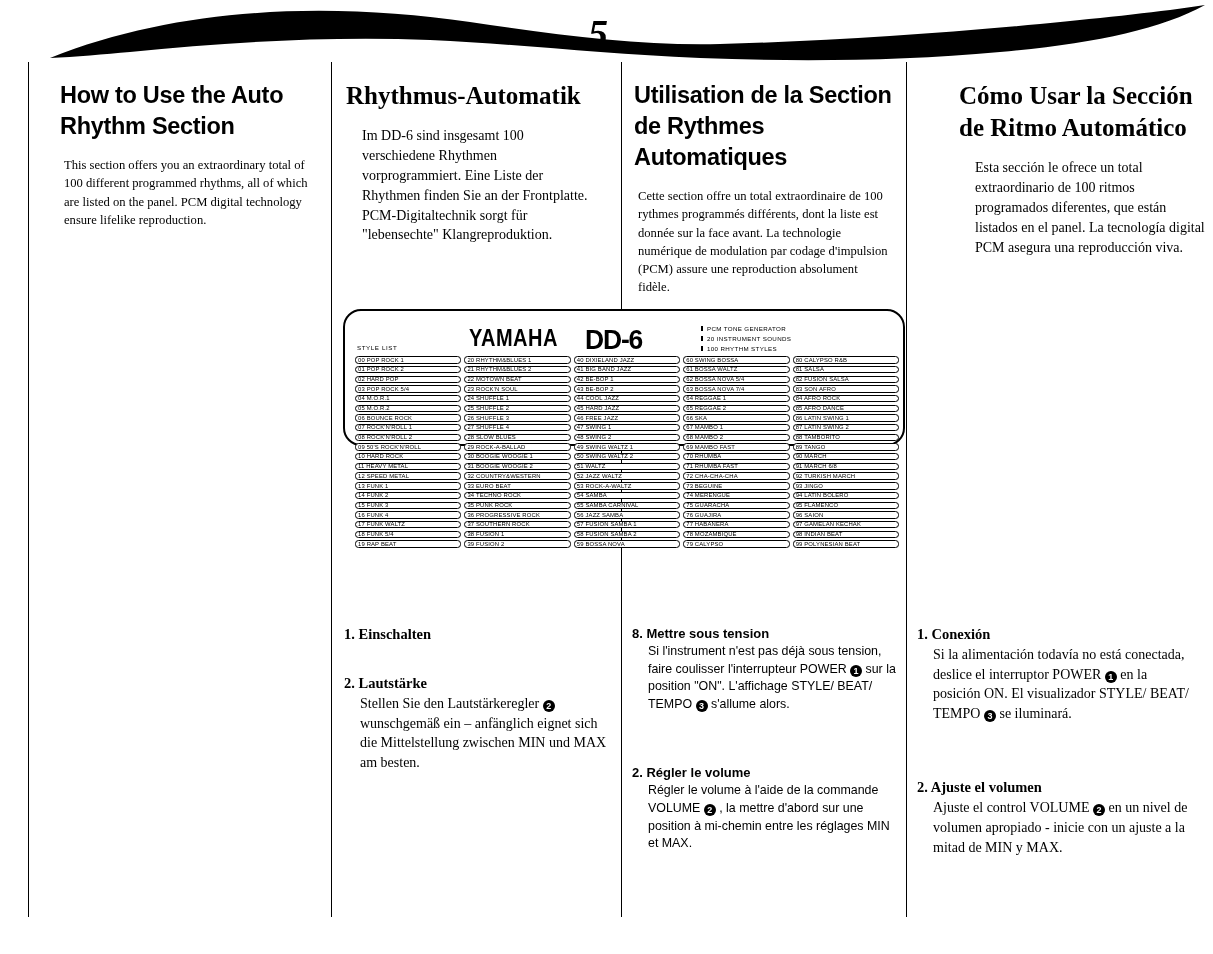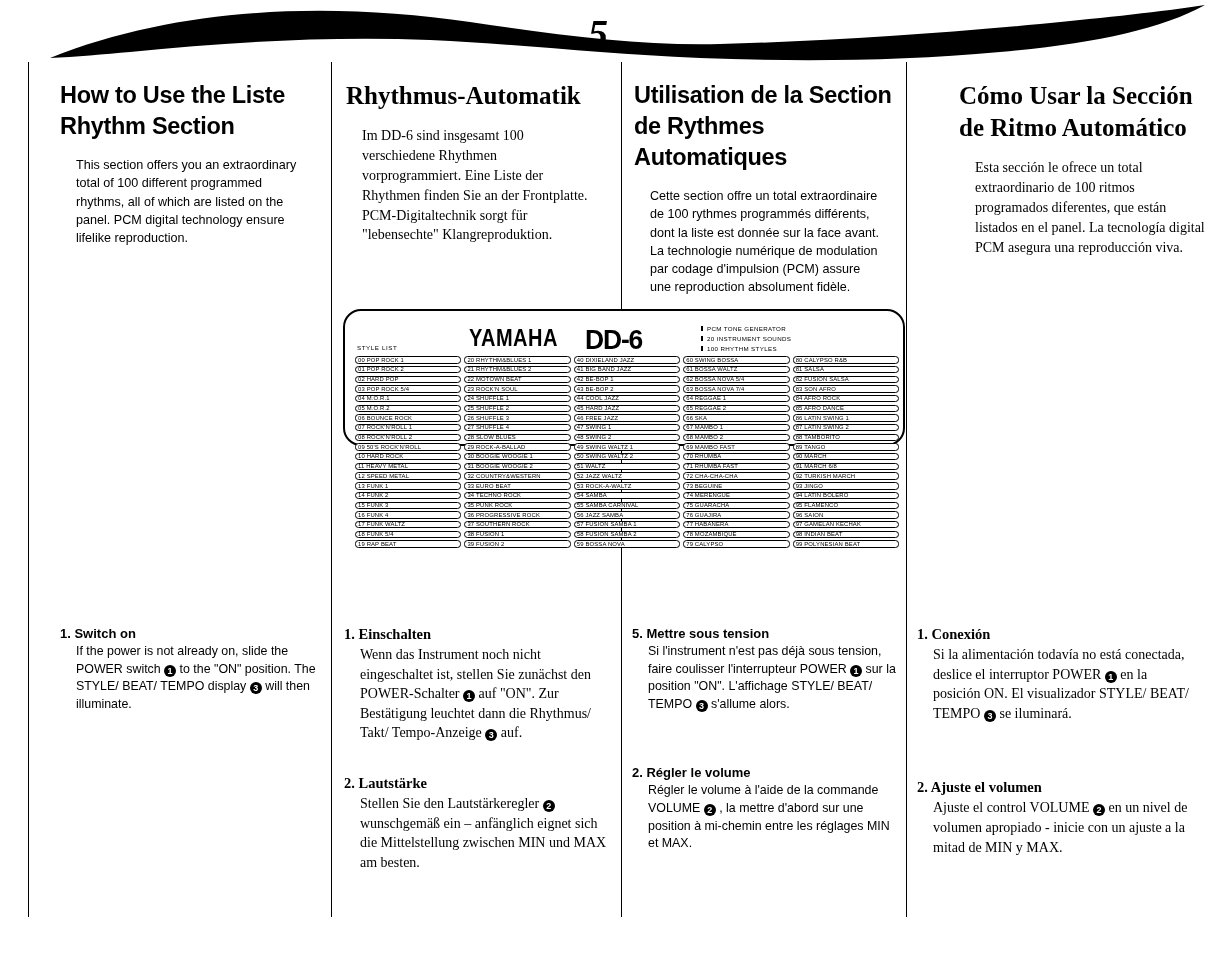--- a/index.html
+++ b/index.html
@@ -76,24 +76,24 @@
     letter-spacing: -0.3px;
   }
   .heading-serif {
     font-family: "Liberation Serif", serif;
     font-weight: bold;
     font-size: 25px;
     line-height: 1.28;
     margin: 0 0 14px 0;
   }
   .body-sans {
-    font-family: Liberation Sans, sans-serif;
+    font-family: Liberation Serif, serif;
     font-size: 12.6px;
     line-height: 1.45;
-    margin: 16px;
+    margin: 4px;
   }
   .body-serif {
     font-family: "Liberation Serif", serif;
     font-size: 14px;
     line-height: 1.42;
     margin: 16px;
   }
   #top-col-1 .body-serif { margin-top: 6px; }
   #top-col-3 .body-serif { margin-top: 2px; }
   #top-col-0 .body-sans  { margin-top: 3px; }
@@ -285,21 +285,21 @@
 </div>
 
 <div id="page-body">
 
   <div class="vrule" id="vrule-left"></div>
   <div class="vrule" id="vrule-c1"></div>
   <div class="vrule" id="vrule-c2"></div>
   <div class="vrule" id="vrule-c3"></div>
 
   <div class="top-col" id="top-col-0">
-    <h1 class="heading-sans">How to Use the Liste Rhythm Section</h1>
+    <h1 class="heading-sans">How to Use the Auto Rhythm Section</h1>
     <p class="body-sans">This section offers you an extraordinary total of 100 different programmed rhythms, all of which are listed on the panel. PCM digital technology ensure lifelike reproduction.</p>
   </div>
 
   <div class="top-col" id="top-col-1">
     <h1 class="heading-serif">Rhythmus-Automatik</h1>
     <p class="body-serif">Im DD-6 sind insgesamt 100 verschiedene Rhythmen vorprogrammiert. Eine Liste der Rhythmen finden Sie an der Frontplatte. PCM-Digitaltechnik sorgt für "lebensechte" Klangreproduktion.</p>
   </div>
 
   <div class="top-col" id="top-col-2">
     <h1 class="heading-sans">Utilisation de la Section de Rythmes Automatiques</h1>
@@ -732,38 +732,33 @@
             <div class="style-entry">
               <div class="slot"></div>
               <div class="lbl">99 POLYNESIAN BEAT</div>
             </div>
           </div>
         </div>
     </div>
   </div>
 
   <div class="bot-col" id="bot-col-0">
-      <div class="step">
-        <div class="step-title-sans">1. Switch on</div>
-        <p class="step-body-sans">If the power is not already on, slide the POWER switch <span class="cnum">1</span> to the "ON" position. The STYLE/ BEAT/ TEMPO display <span class="cnum">3</span> will then illuminate.</p>
-      </div>
     </div>
   <div class="bot-col" id="bot-col-1">
       <div class="step">
         <div class="step-title-serif">1. Einschalten</div>
-        <p class="step-body-serif">Wenn das Instrument noch nicht eingeschaltet ist, stellen Sie zunächst den POWER-Schalter <span class="cnum">1</span> auf "ON". Zur Bestätigung leuchtet dann die Rhythmus/ Takt/ Tempo-Anzeige <span class="cnum">3</span> auf.</p>
       </div>
       <div class="step">
         <div class="step-title-serif">2. Lautstärke</div>
         <p class="step-body-serif">Stellen Sie den Lautstärkeregler <span class="cnum">2</span> wunschgemäß ein – anfänglich eignet sich die Mittelstellung zwischen MIN und MAX am besten.</p>
       </div>
     </div>
   <div class="bot-col" id="bot-col-2">
       <div class="step">
-        <div class="step-title-sans">5. Mettre sous tension</div>
+        <div class="step-title-sans">8. Mettre sous tension</div>
         <p class="step-body-sans">Si l'instrument n'est pas déjà sous tension, faire coulisser l'interrupteur POWER <span class="cnum">1</span> sur la position "ON". L'affichage STYLE/ BEAT/ TEMPO <span class="cnum">3</span> s'allume alors.</p>
       </div>
       <div class="step">
         <div class="step-title-sans">2. Régler le volume</div>
         <p class="step-body-sans">Régler le volume à l'aide de la commande VOLUME <span class="cnum">2</span> , la mettre d'abord sur une position à mi-chemin entre les réglages MIN et MAX.</p>
       </div>
     </div>
   <div class="bot-col" id="bot-col-3">
       <div class="step">
         <div class="step-title-serif">1. Conexión</div>

